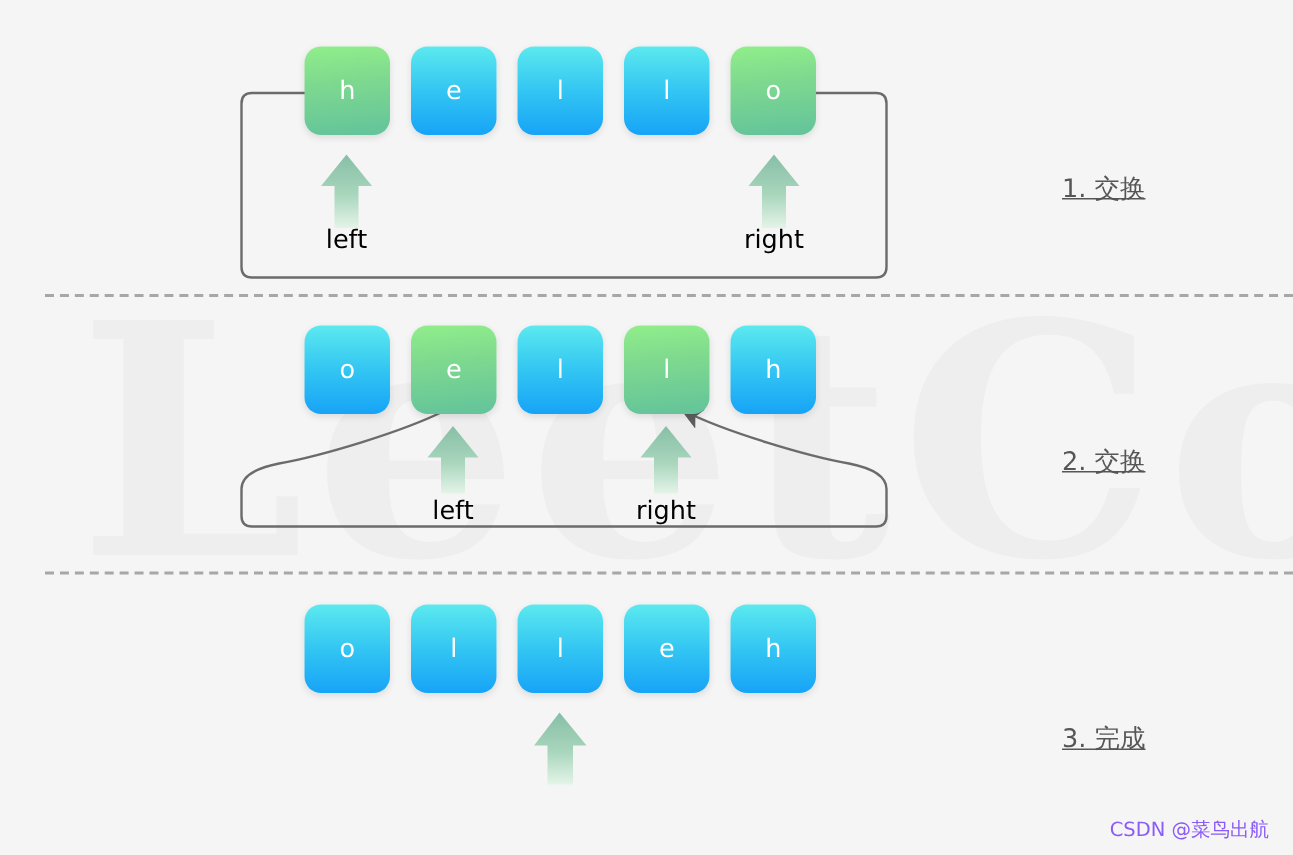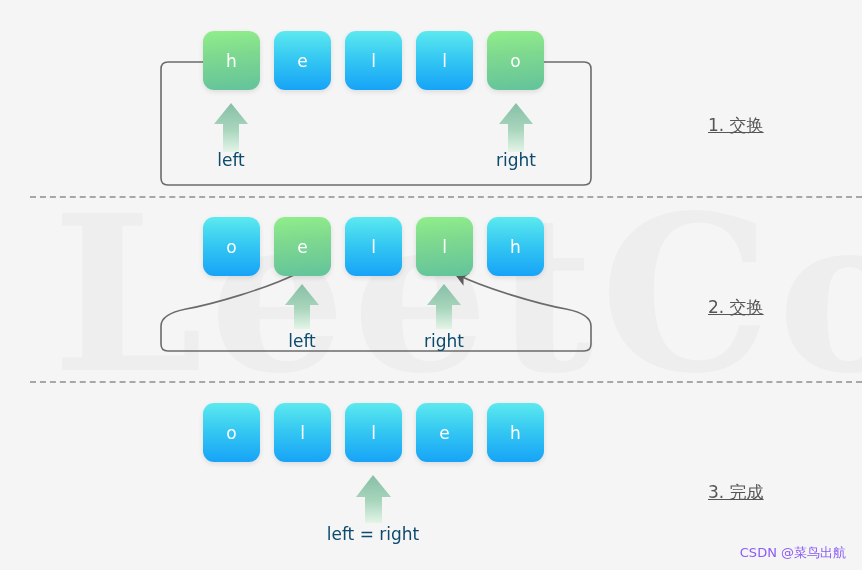--- a/index.html
+++ b/index.html
@@ -107,21 +107,21 @@
     background: linear-gradient(175deg, #91ee8a 0%, #7ed98f 40%, #63c39b 100%);
   }
   .tile .ch {
     display: block;
     line-height: 1;
     transform: translateY(1px);
   }
   .ptr-label {
     position: absolute;
     font-size: 17px;
-    color: #0c4a6e;
+    color: #000000;
     font-family: "DejaVu Sans", "Liberation Sans", sans-serif;
     white-space: nowrap;
     text-align: center;
   }
 
   
   .conn {
     position: absolute;
     left: 0;
     top: 0;
@@ -273,20 +273,19 @@
           <span class="ch">l</span>
         </div>
       <div class="tile blue">
           <span class="ch">e</span>
         </div>
       <div class="tile blue">
           <span class="ch">h</span>
         </div>
     </div>
 
-    <div class="ptr-label" style="left:300px; top:143px; width:146px;">left = right</div>
 
     <div class="step-label" style="left:708px; top:100px;">3. 完成</div>
   </div>
 
   <div class="footer-wm">CSDN @菜鸟出航</div>
 
 </div>
 
 </body></html>

